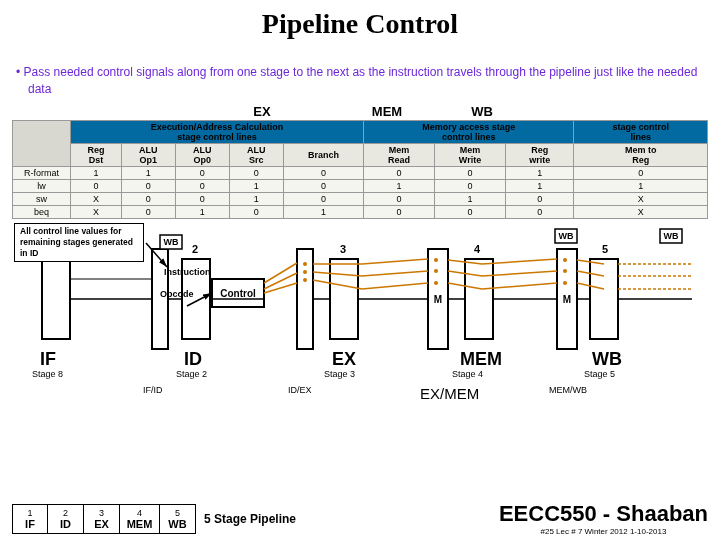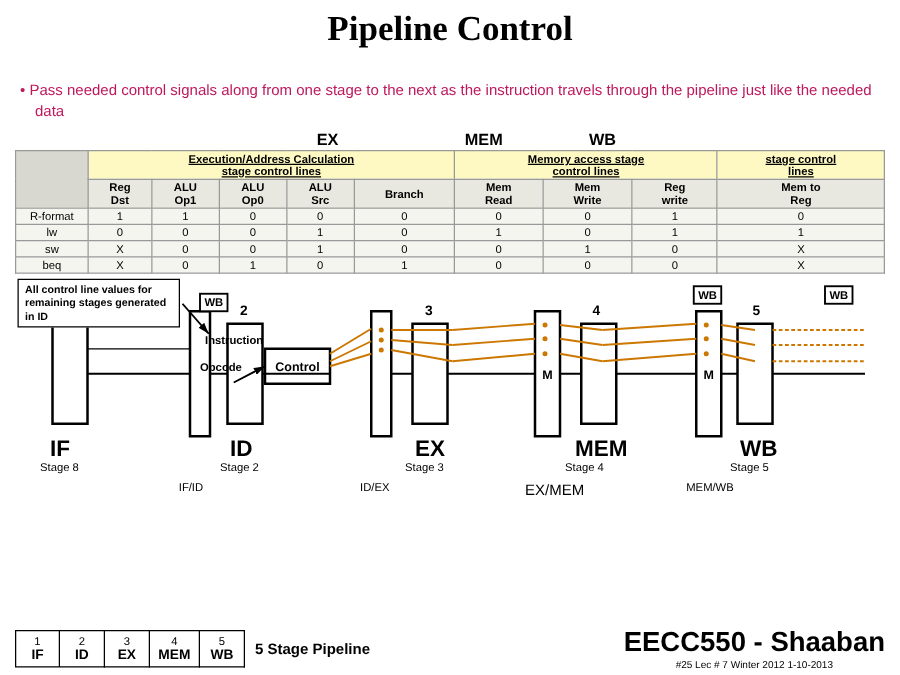--- a/index.html
+++ b/index.html
@@ -24,21 +24,21 @@
       text-align: center;
       font-size: 28px;
       font-weight: bold;
       color: #000;
       margin-bottom: 24px;
       font-family: 'Times New Roman', serif;
     }
 
     .bullet-point {
       font-size: 12px;
-      color: #be185d;
+      color: #6d28d9;
       margin-bottom: 6px;
       padding-left: 16px;
       text-indent: -12px;
       line-height: 1.4;
     }
 
     .control-table {
       border-collapse: collapse;
       font-size: 9px;
       width: 100%;
@@ -52,22 +52,21 @@
       color: #000;
       background: #f5f5f0;
     }
 
     .control-table th {
       background: #e8e8e0;
       font-weight: bold;
     }
 
     .control-table .header-group {
-      background: #fef9c3;
-      text-decoration: underline;
+      background: #0369a1;
     }
 
     .col-instruction {
       text-align: left;
       font-weight: normal;
       background: #f5f5f0;
     }
 
     
     .pipeline-section {
@@ -334,21 +333,21 @@
     <div style="position:absolute; top:128px; left:580px; font-size:18px; font-weight:bold;">WB</div>
 
     <div style="position:absolute; top:148px; left:20px; font-size:9px;">Stage 8</div>
     <div style="position:absolute; top:148px; left:164px; font-size:9px;">Stage 2</div>
     <div style="position:absolute; top:148px; left:312px; font-size:9px;">Stage 3</div>
     <div style="position:absolute; top:148px; left:440px; font-size:9px;">Stage 4</div>
     <div style="position:absolute; top:148px; left:572px; font-size:9px;">Stage 5</div>
 
     <div style="position:absolute; top:164px; left:131px; font-size:9px; white-space:nowrap;text-align:center;">IF/ID</div>
     <div style="position:absolute; top:164px; left:276px; font-size:9px; white-space:nowrap;">ID/EX</div>
-    <div style="position:absolute; top:164px; left:408px; font-size:12px; white-space:nowrap;">EX/MEM</div>
+    <div style="position:absolute; top:164px; left:408px; font-size:15px; white-space:nowrap;">EX/MEM</div>
     <div style="position:absolute; top:164px; left:537px; font-size:9px; white-space:nowrap;">MEM/WB</div>
 
   </div>
 
   <div style="position:absolute; bottom:4px; left:12px; right:12px; display:flex; align-items:center; gap:0;">
 
     <div style="display:flex; gap:0; align-items:center;">
       <div class="bottom-stage" style="border:1px solid #000; width:36px; height:30px; display:flex; flex-direction:column; align-items:center; justify-content:center;">
         <div class="stage-num-sm">1</div>
         <div style="font-size:11px; font-weight:bold;">IF</div>

